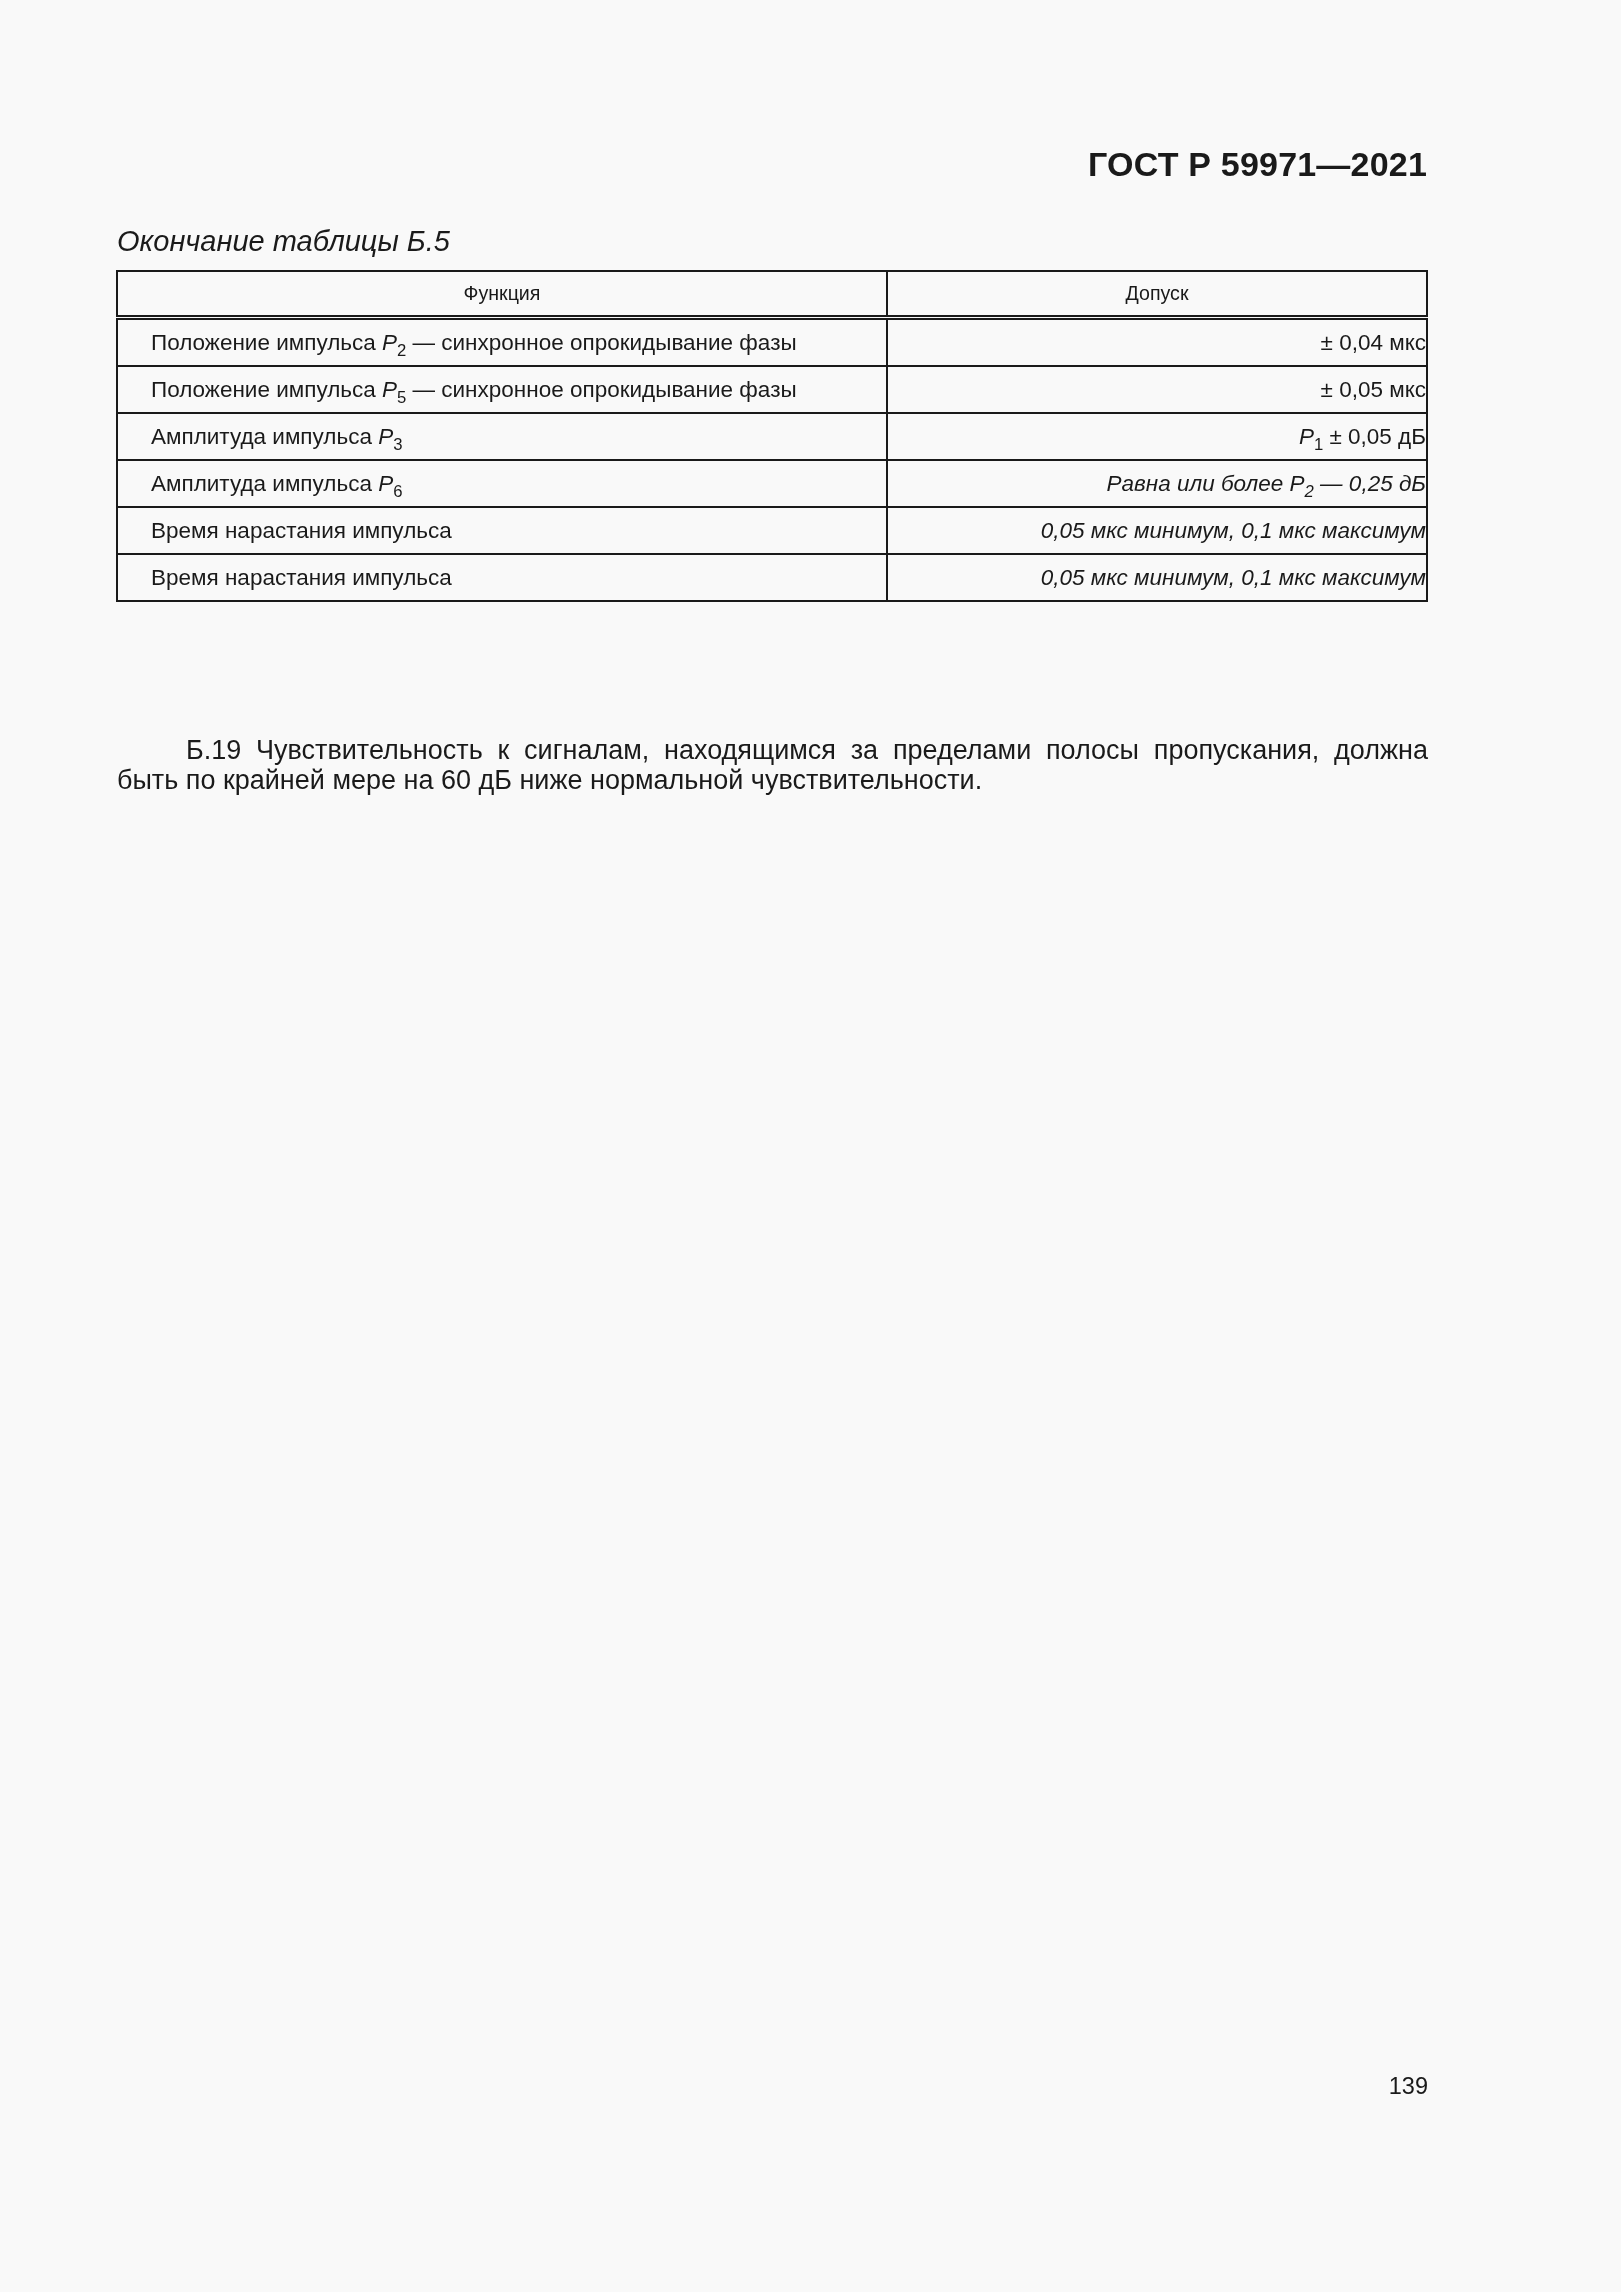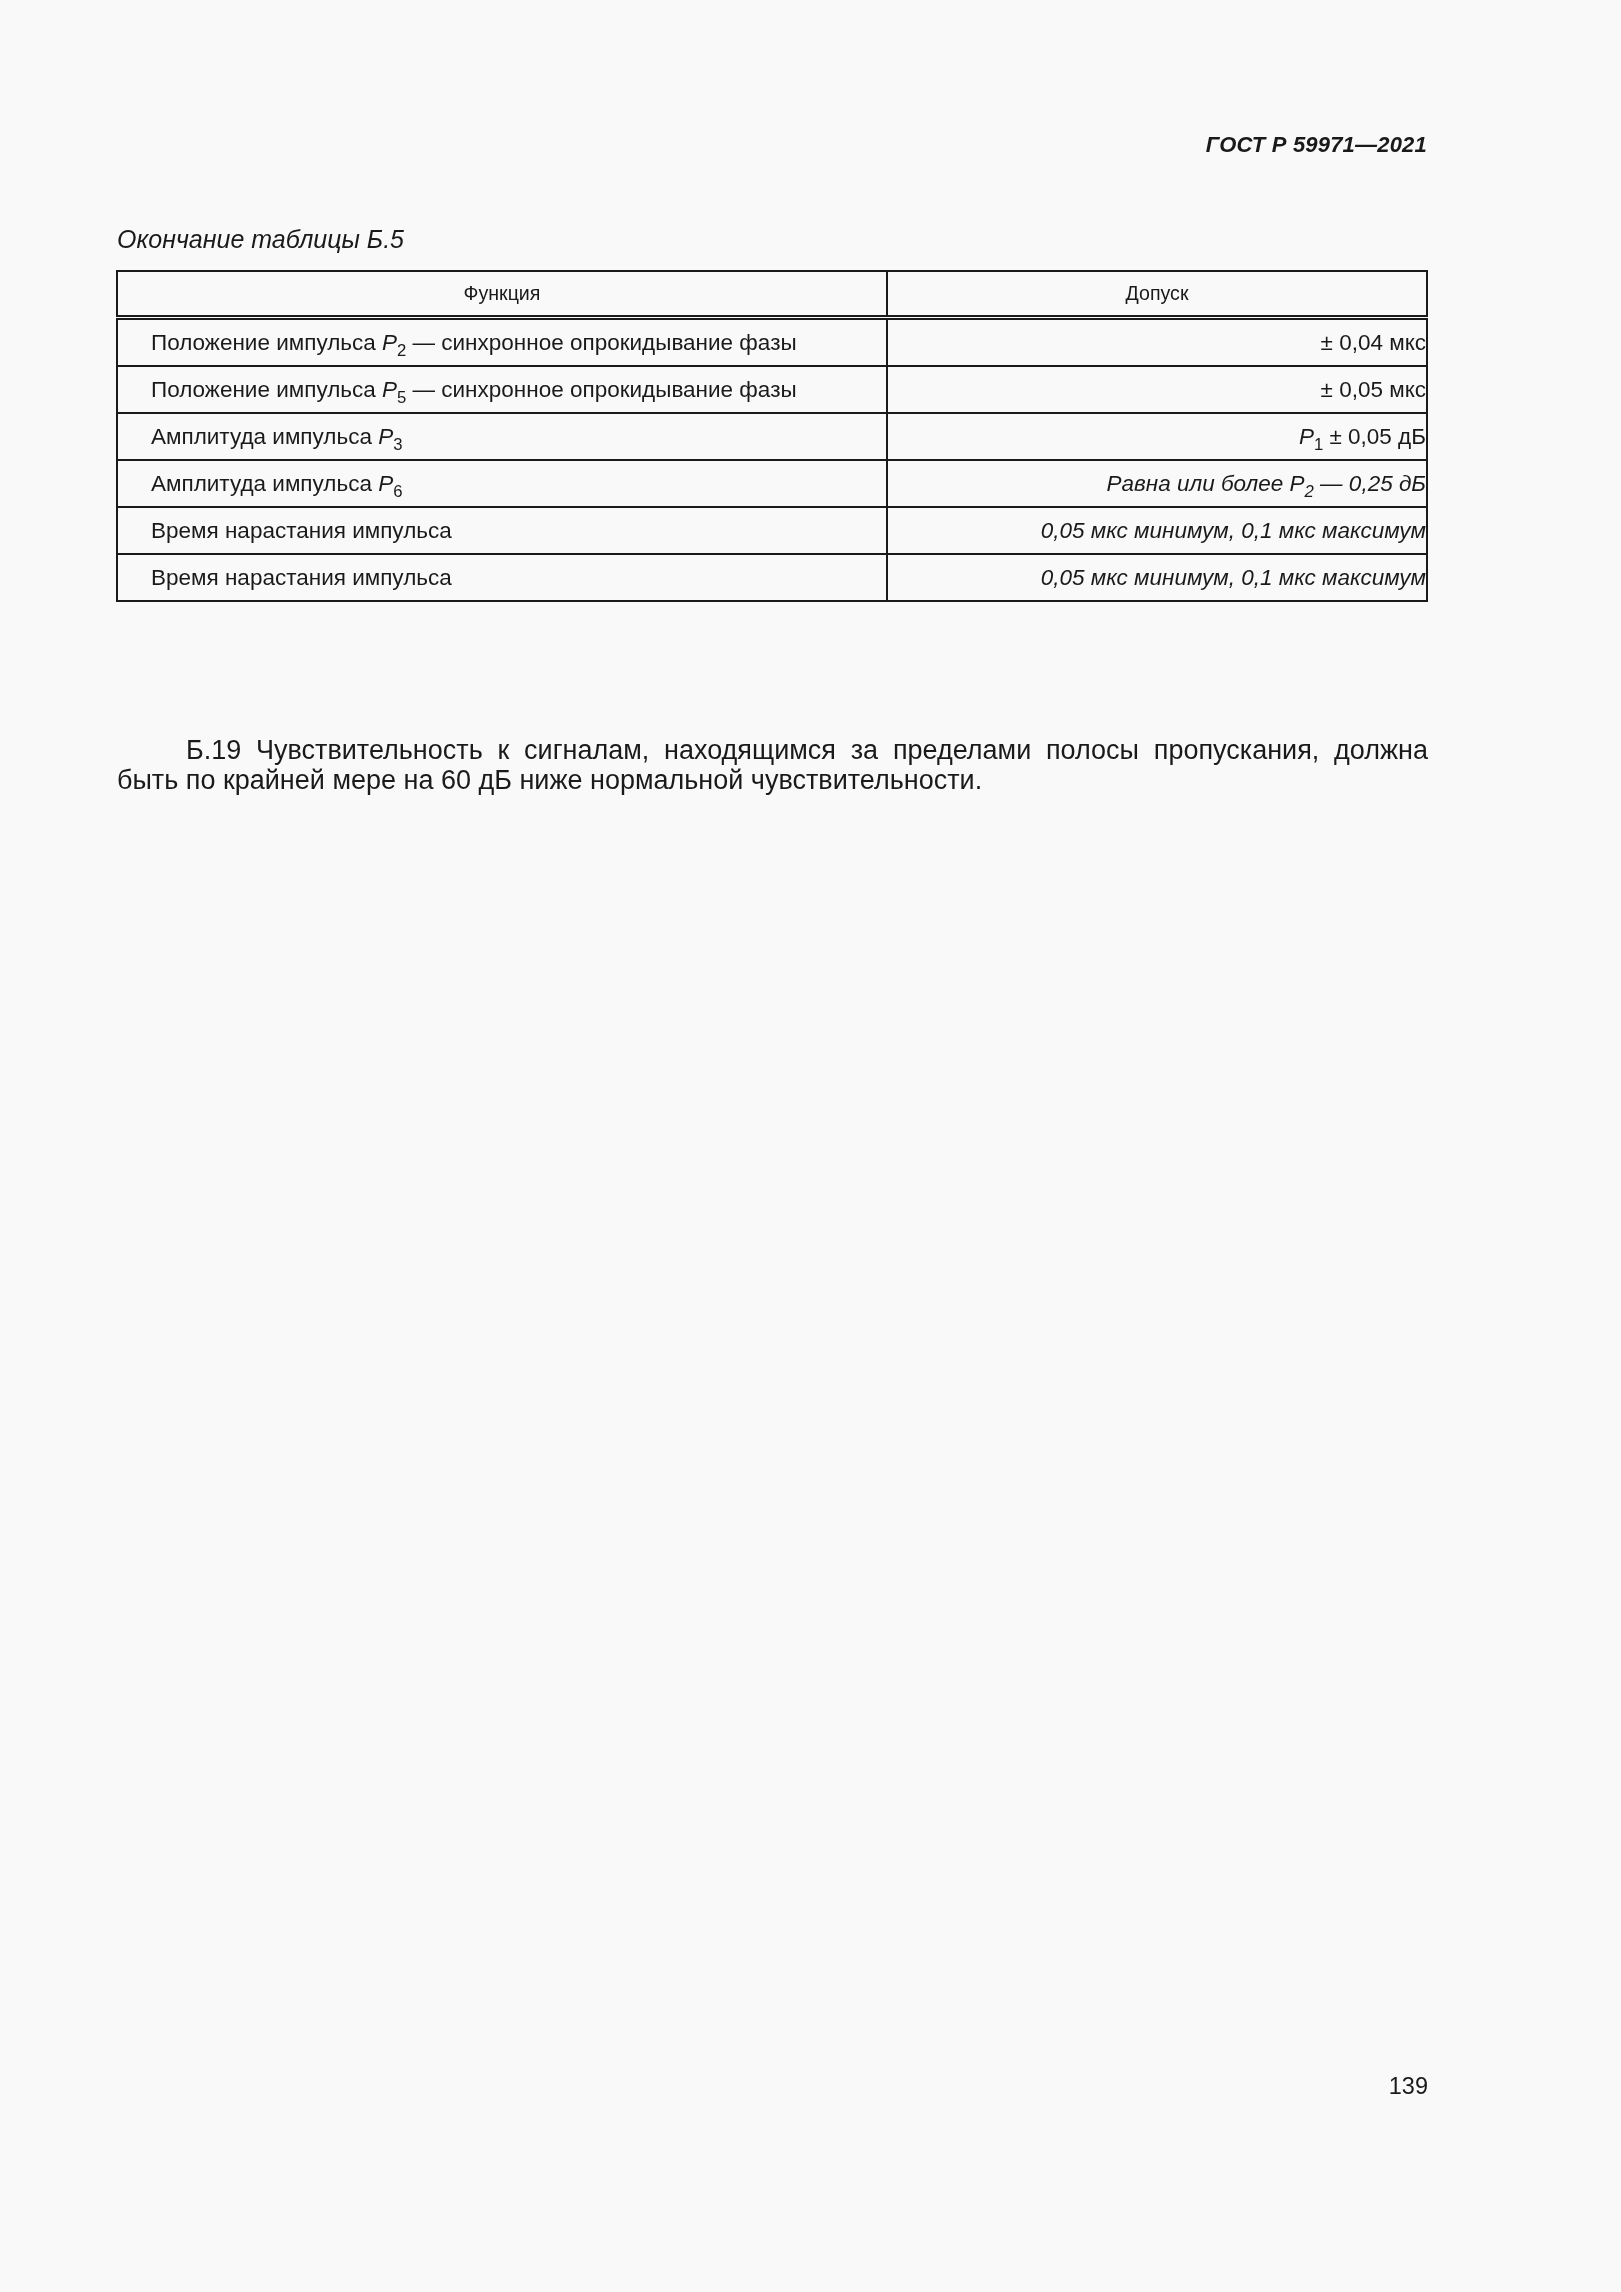--- a/index.html
+++ b/index.html
@@ -10,32 +10,31 @@
     body {
       width: 1621px;
       height: 2293px;
       position: relative;
       font-family: "Liberation Sans", "DejaVu Sans", sans-serif;
       color: #1a1a1a;
       overflow: hidden;
     }
     .doc-header {
       position: absolute;
-      top: 132px;
+      top: 145px;
       right: 194px;
-      font-size: 22px;
+      font-size: 34px;
       font-weight: bold;
       letter-spacing: 0.2px;
-      font-style: italic;
     }
     .table-caption {
       position: absolute;
       top: 225px;
       left: 117px;
-      font-size: 25px;
+      font-size: 29px;
       font-style: italic;
     }
     .spec-table {
       position: absolute;
       top: 270px;
       left: 116px;
       width: 1312px;
       border-collapse: collapse;
       border: 2.9px solid #1a1a1a;
       table-layout: fixed;

